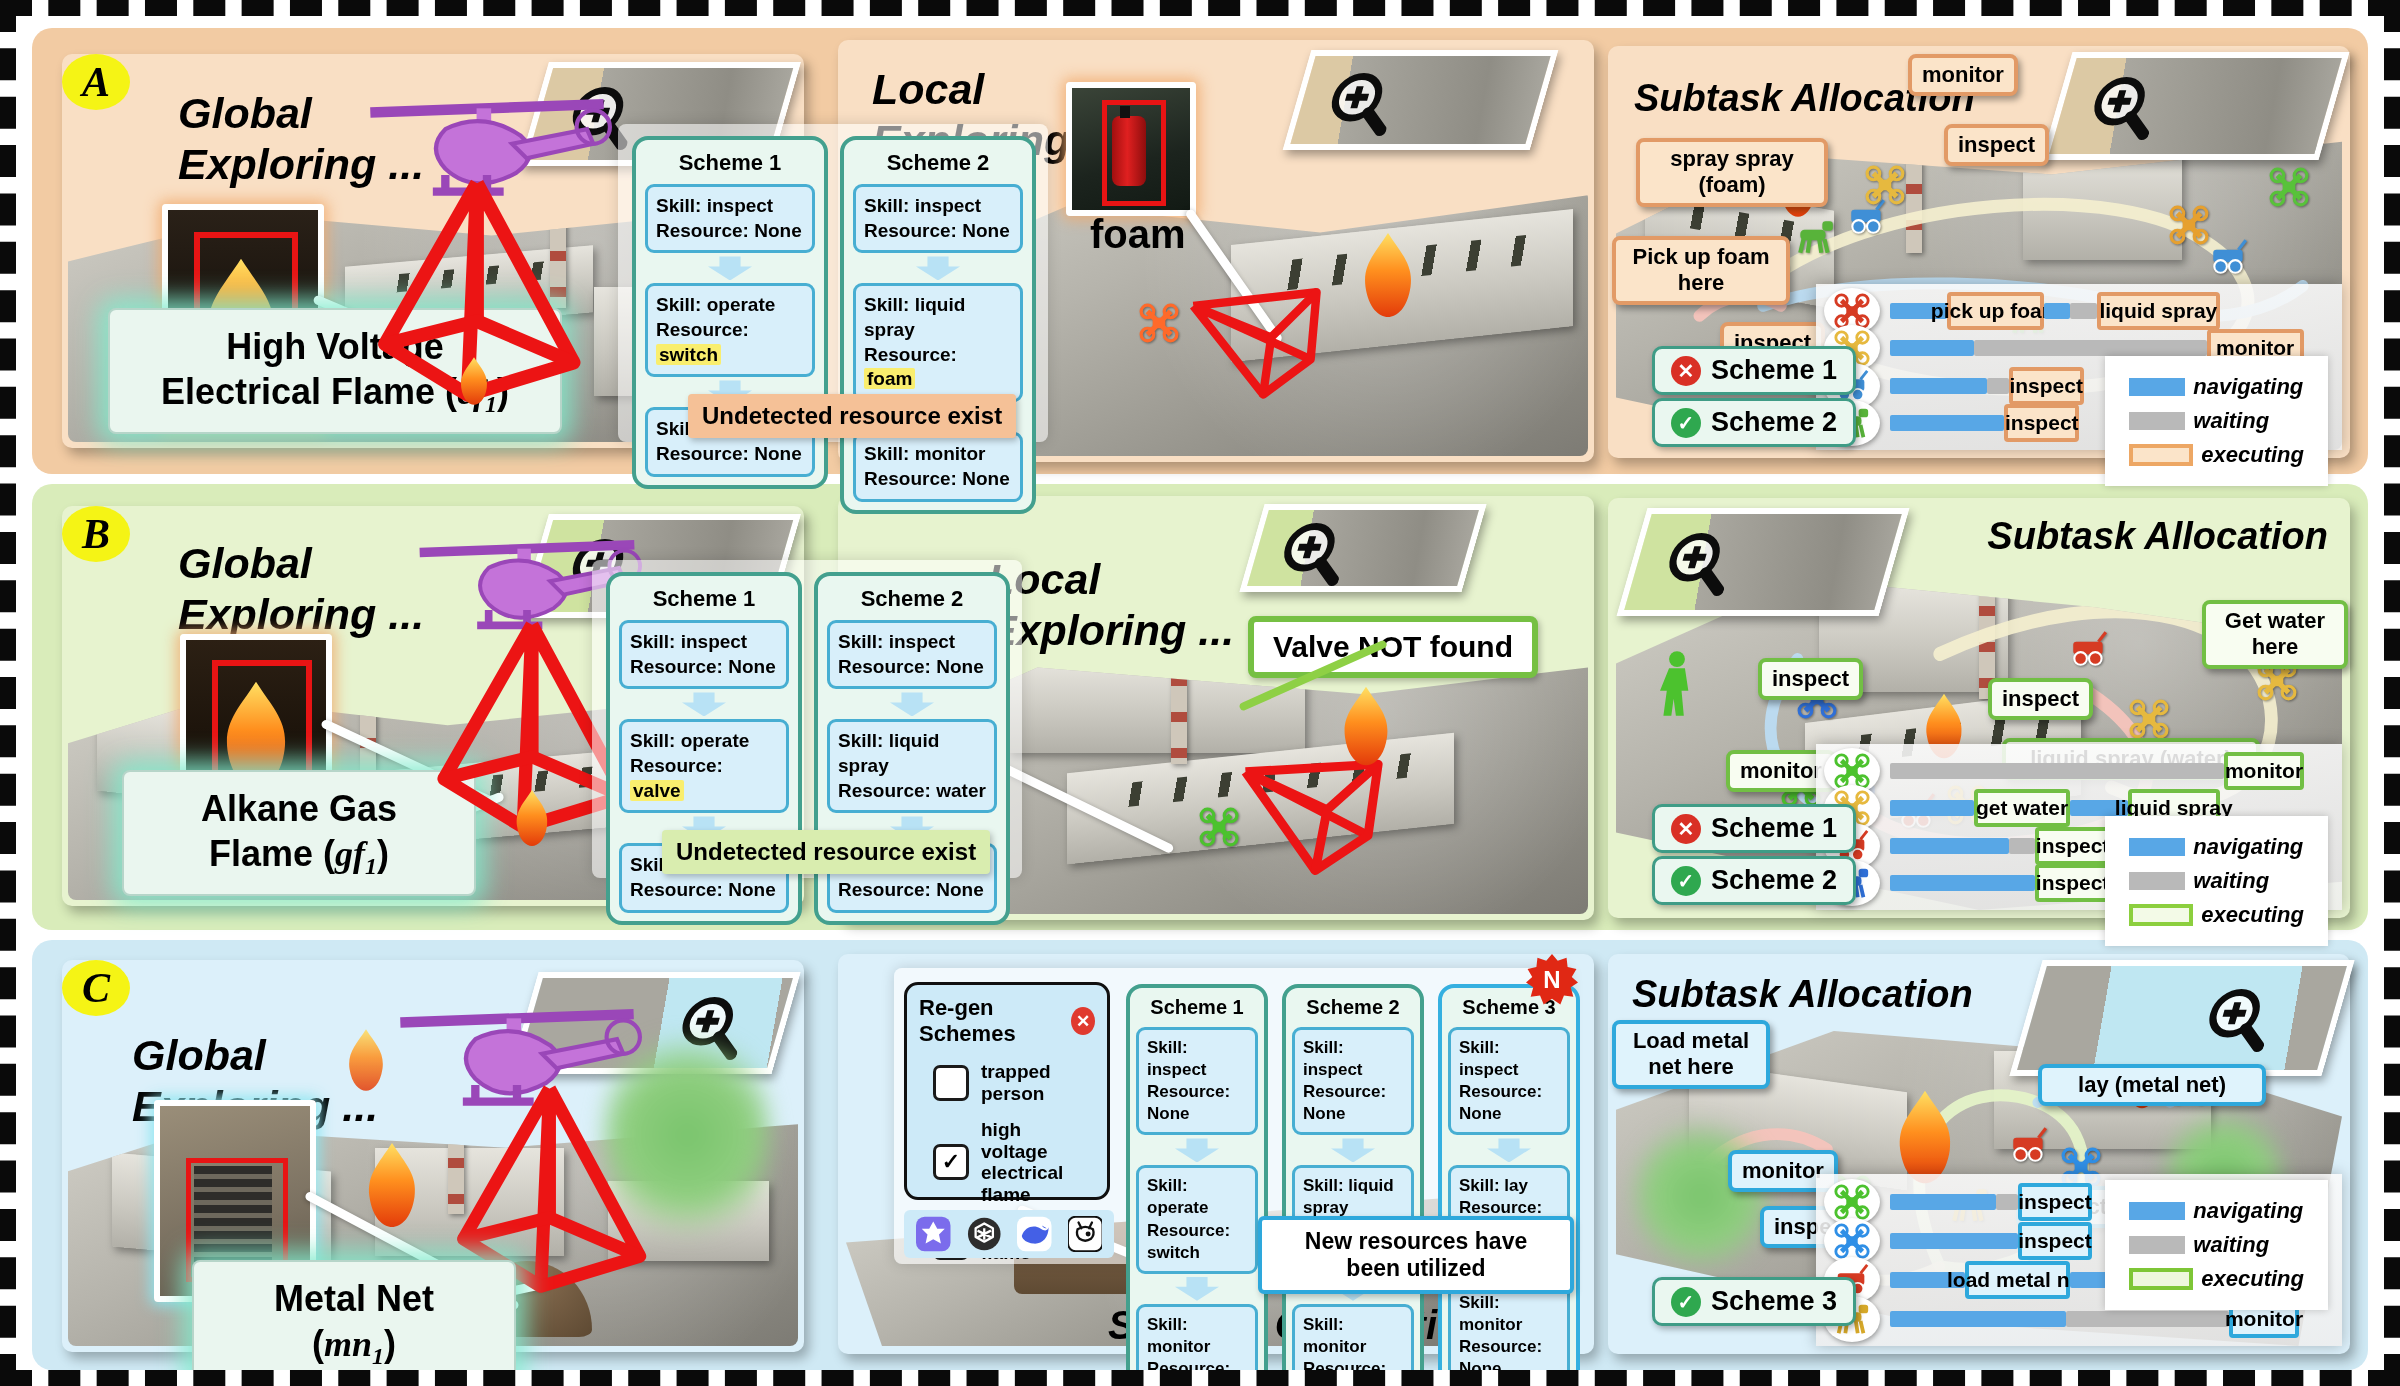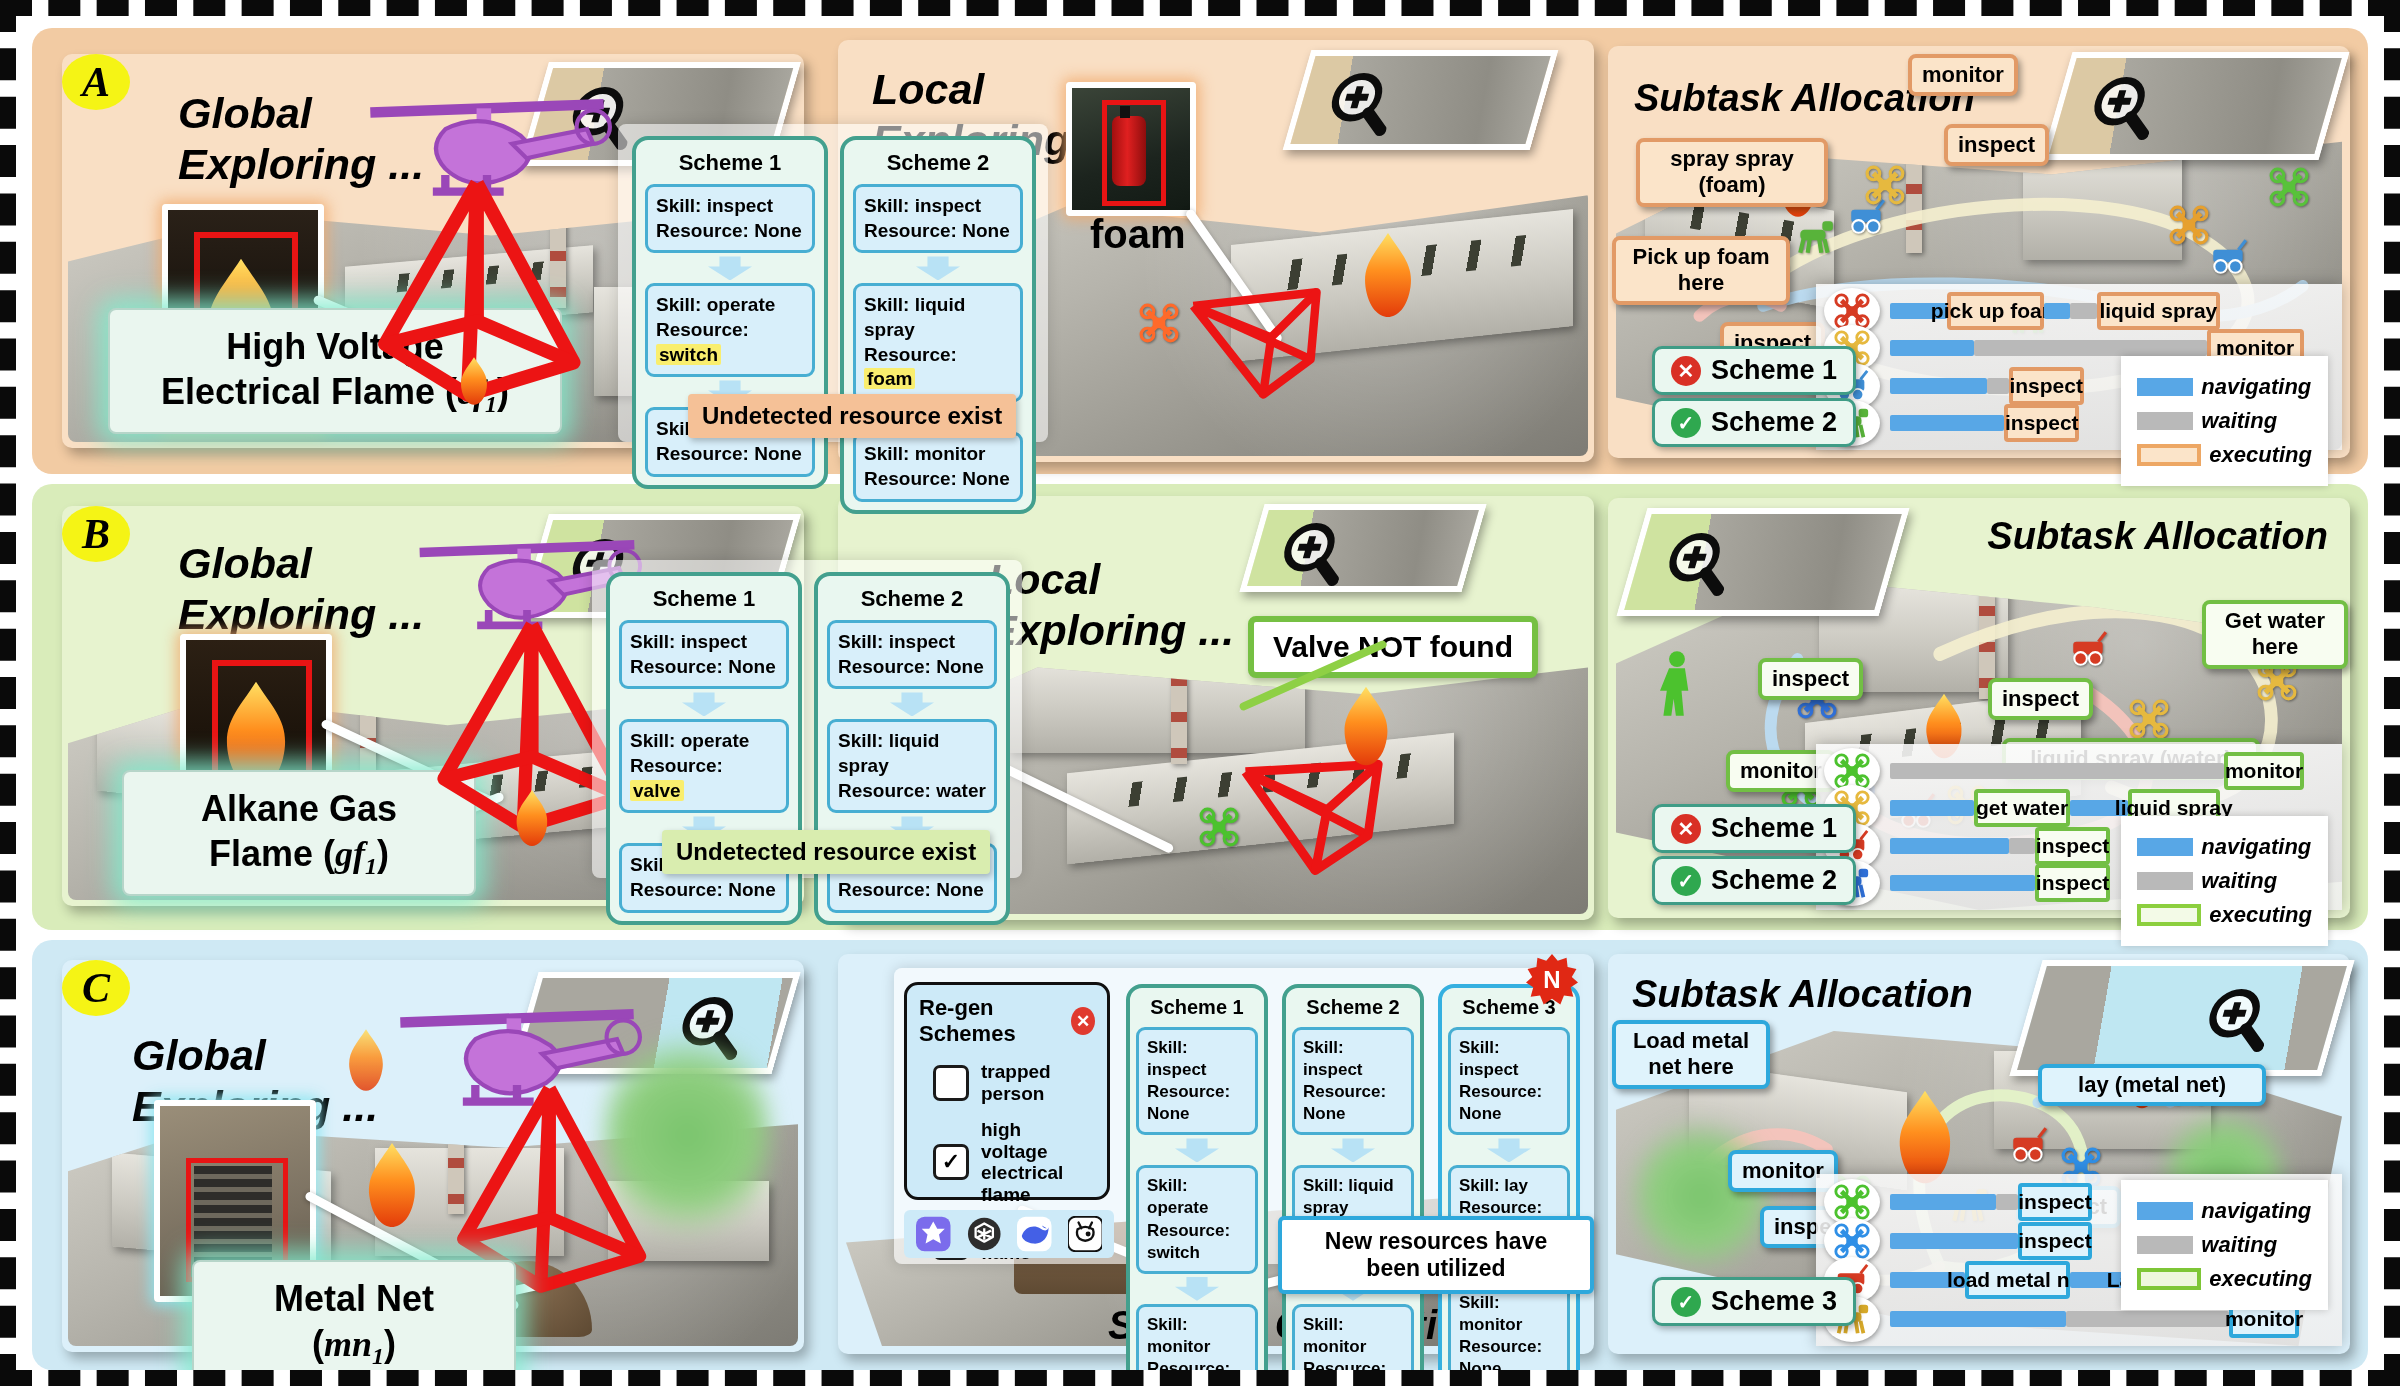--- a/index.html
+++ b/index.html
@@ -69,21 +69,21 @@
         box-shadow:1px 2px 5px rgba(0,0,0,.35);display:flex;align-items:center;justify-content:center;margin-right:10px;}
   .gbadge svg{width:38px;height:38px;}
   .gtrack{flex:1;display:flex;align-items:center;height:100%;}
   .seg{display:block;height:16px;border-radius:2px;}
   .seg.nav{background:#58a7e6;}
   .seg.wait{background:#b9b9b9;}
   .glab{display:flex;align-items:center;justify-content:center;height:38px;
         border:4px solid var(--lb);background:var(--lbg);border-radius:4px;
         font:bold 21px "Liberation Sans",sans-serif;box-sizing:border-box;white-space:nowrap;}
   .legend{position:absolute;background:#fff;box-shadow:0 0 8px rgba(0,0,0,.2);padding:10px 16px;z-index:8;}
-  .lrow{display:flex;align-items:center;gap:8px;font:italic bold 22px "Liberation Sans",sans-serif;margin:8px 0;}
+  .lrow{display:flex;align-items:center;gap:8px;font:italic bold 22px "Liberation Sans",sans-serif;margin:8px 8px;}
   .sw{width:56px;height:18px;display:block;}
   .sw.nav{background:#58a7e6;}
   .sw.wait{background:#b9b9b9;}
   .sw.exec{background:var(--execbg);border:4px solid var(--execb);height:14px;}
   .verdict{position:absolute;display:flex;align-items:center;gap:10px;background:#eaf7f0;
         border:3px solid #3f9c86;border-radius:10px;padding:6px 16px;
         font:bold 27px "Liberation Sans",sans-serif;box-shadow:2px 3px 6px rgba(0,0,0,.3);z-index:8;}
   .vic{width:30px;height:30px;border-radius:50%;display:flex;align-items:center;justify-content:center;
         color:#fff;font:bold 20px "Liberation Sans",sans-serif;}
   .vic.x{background:#d93025;}.vic.x::before{content:"✕";}
@@ -830,21 +830,21 @@
             </div>
           <div class="sarr"></div>
           <div class="sstep" style="font-size:17px;">
               <div>Skill: monitor</div>
               <div><span>Resource: </span><span>None</span></div>
             </div>
         </div>
         <div class="nbadge" style="right:-8px;top:-14px;">N</div>
       </div>
 
-      <div class="note" style="right:0;bottom:60px;width:280px;background:#fff;border:4px solid #2ea8dc;border-radius:6px;font-size:23px;z-index:11;">New resources have been utilized</div>
+      <div class="note" style="right:20px;bottom:60px;width:280px;background:#fff;border:4px solid #2ea8dc;border-radius:6px;font-size:23px;z-index:11;">New resources have been utilized</div>
       <div class="gtitle2" style="left:270px;bottom:6px;">Subtask Generation</div>
     </div>
 
     <div class="card" style="left:1576px;top:14px;width:742px;height:400px;">
       <div class="photo" style="left:8px;top:64px;right:8px;bottom:8px;border-radius:8px;
            clip-path:polygon(0 28%,30% 4%,74% 12%,100% 30%,94% 100%,40% 92%,0 72%);">
         <div class="bld" style="left:10%;top:18%;width:30%;height:30%;transform:skewY(8deg);"></div>
         <div class="bld" style="left:52%;top:10%;width:30%;height:30%;"></div>
         <div class="smoke" style="left:2%;top:30%;width:140px;height:160px;"></div>
         <div class="smoke" style="right:8%;top:26%;width:120px;height:150px;"></div>

